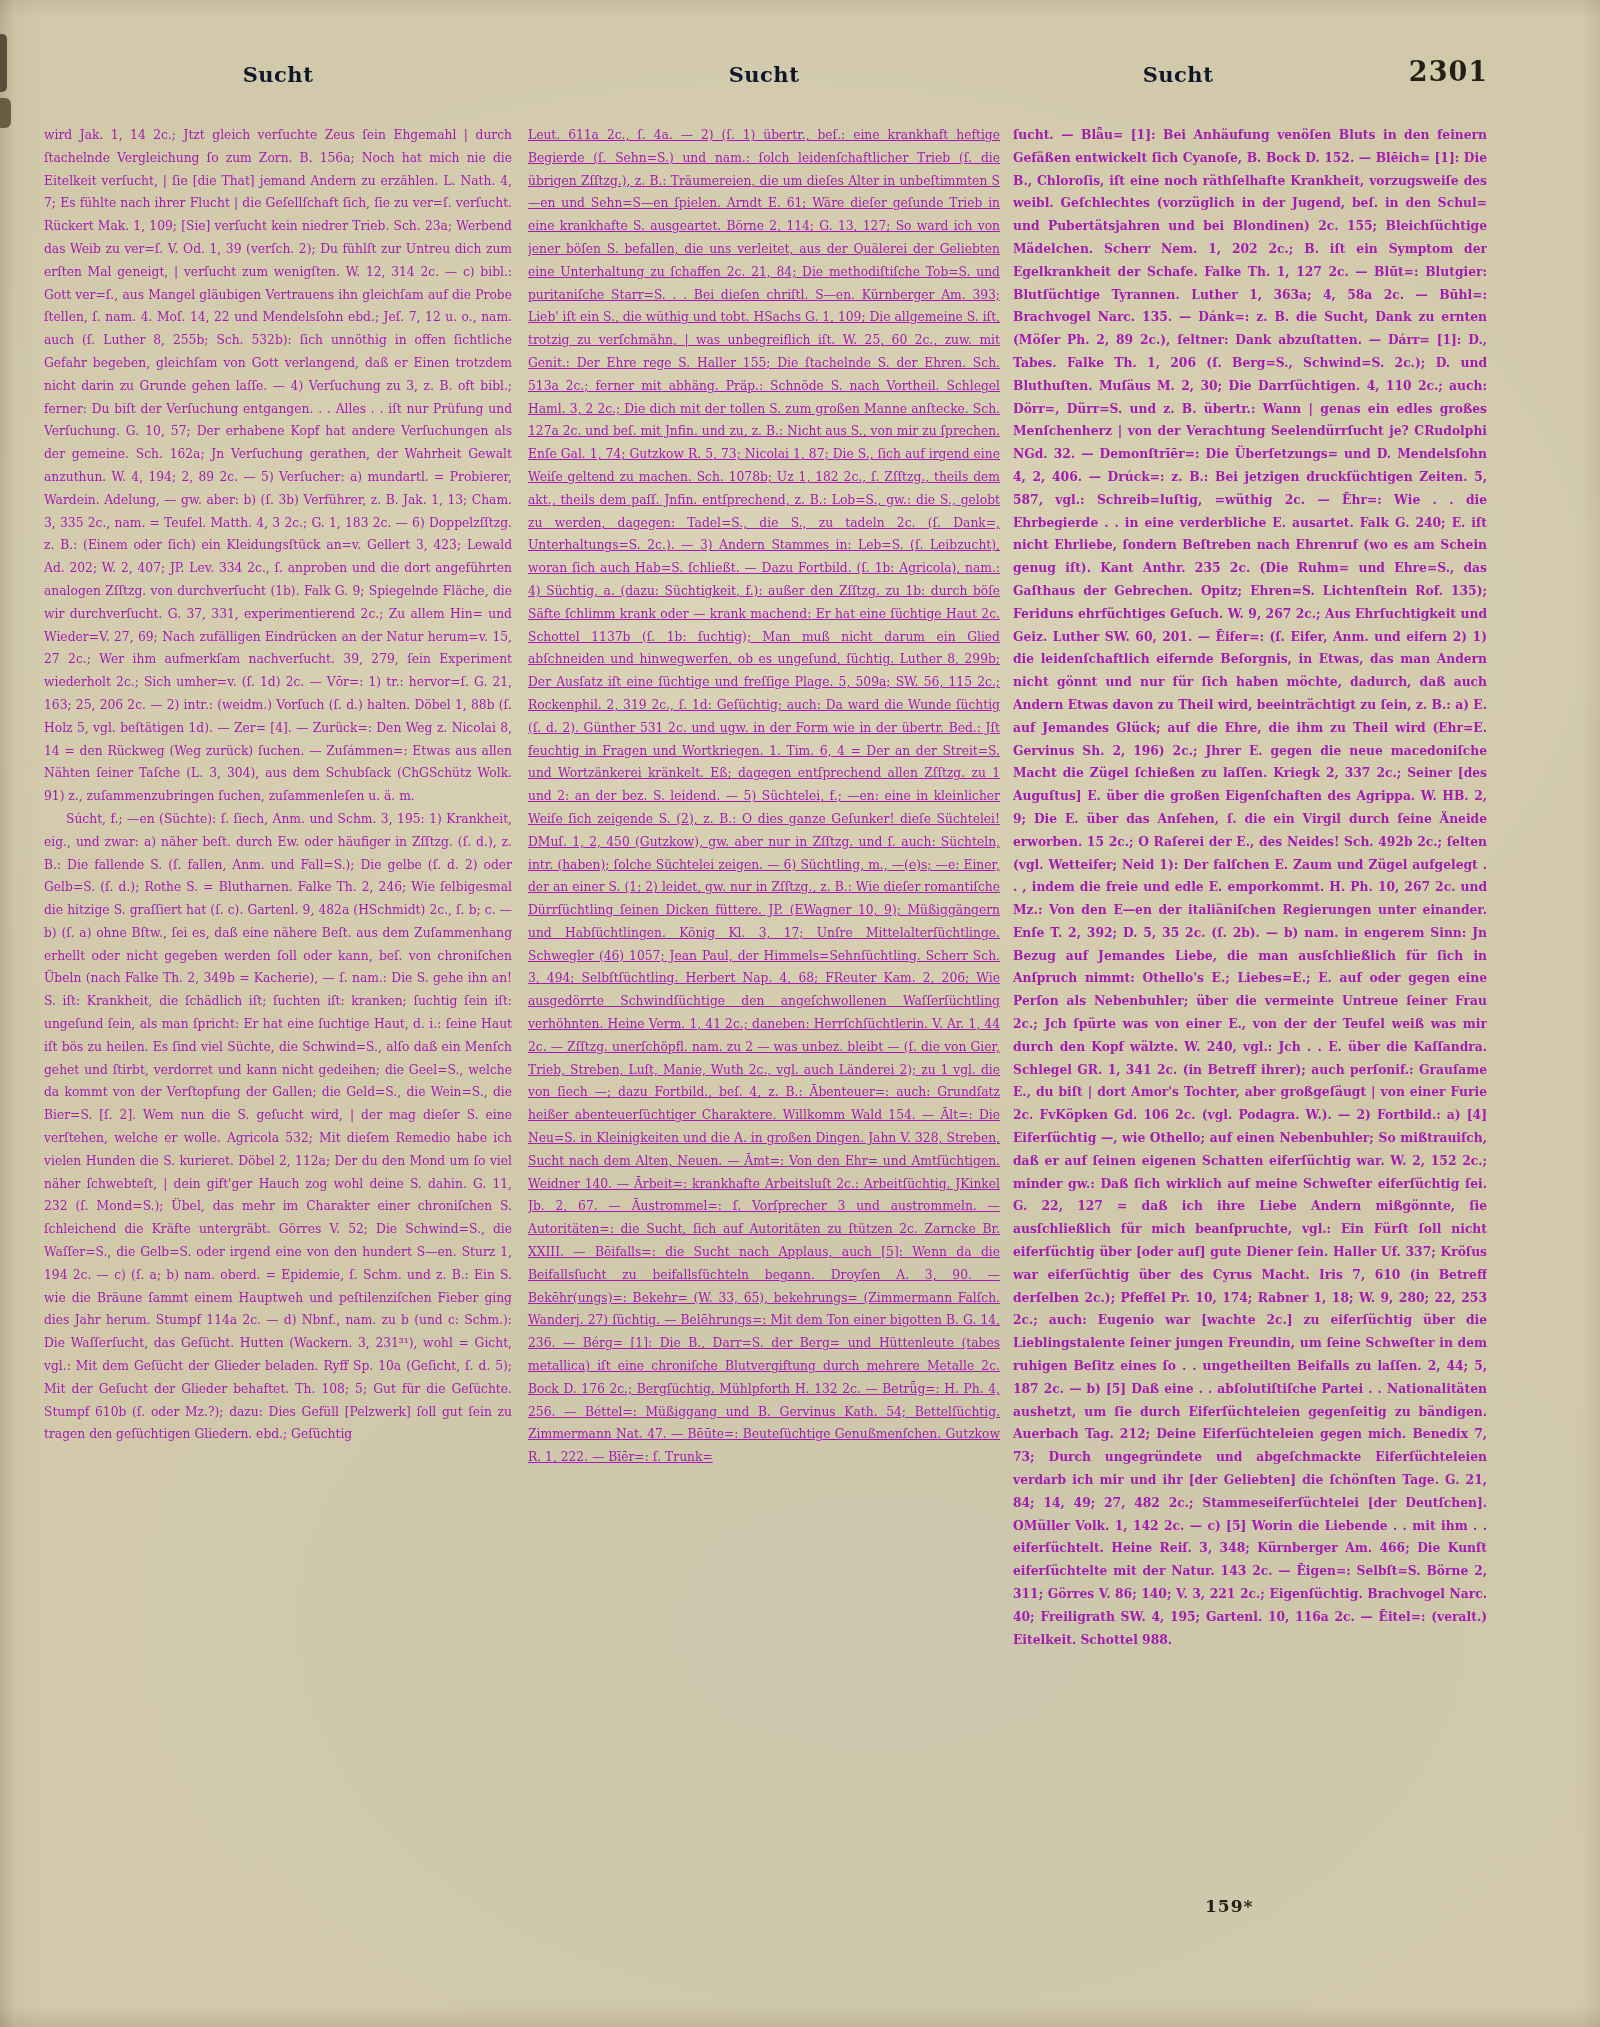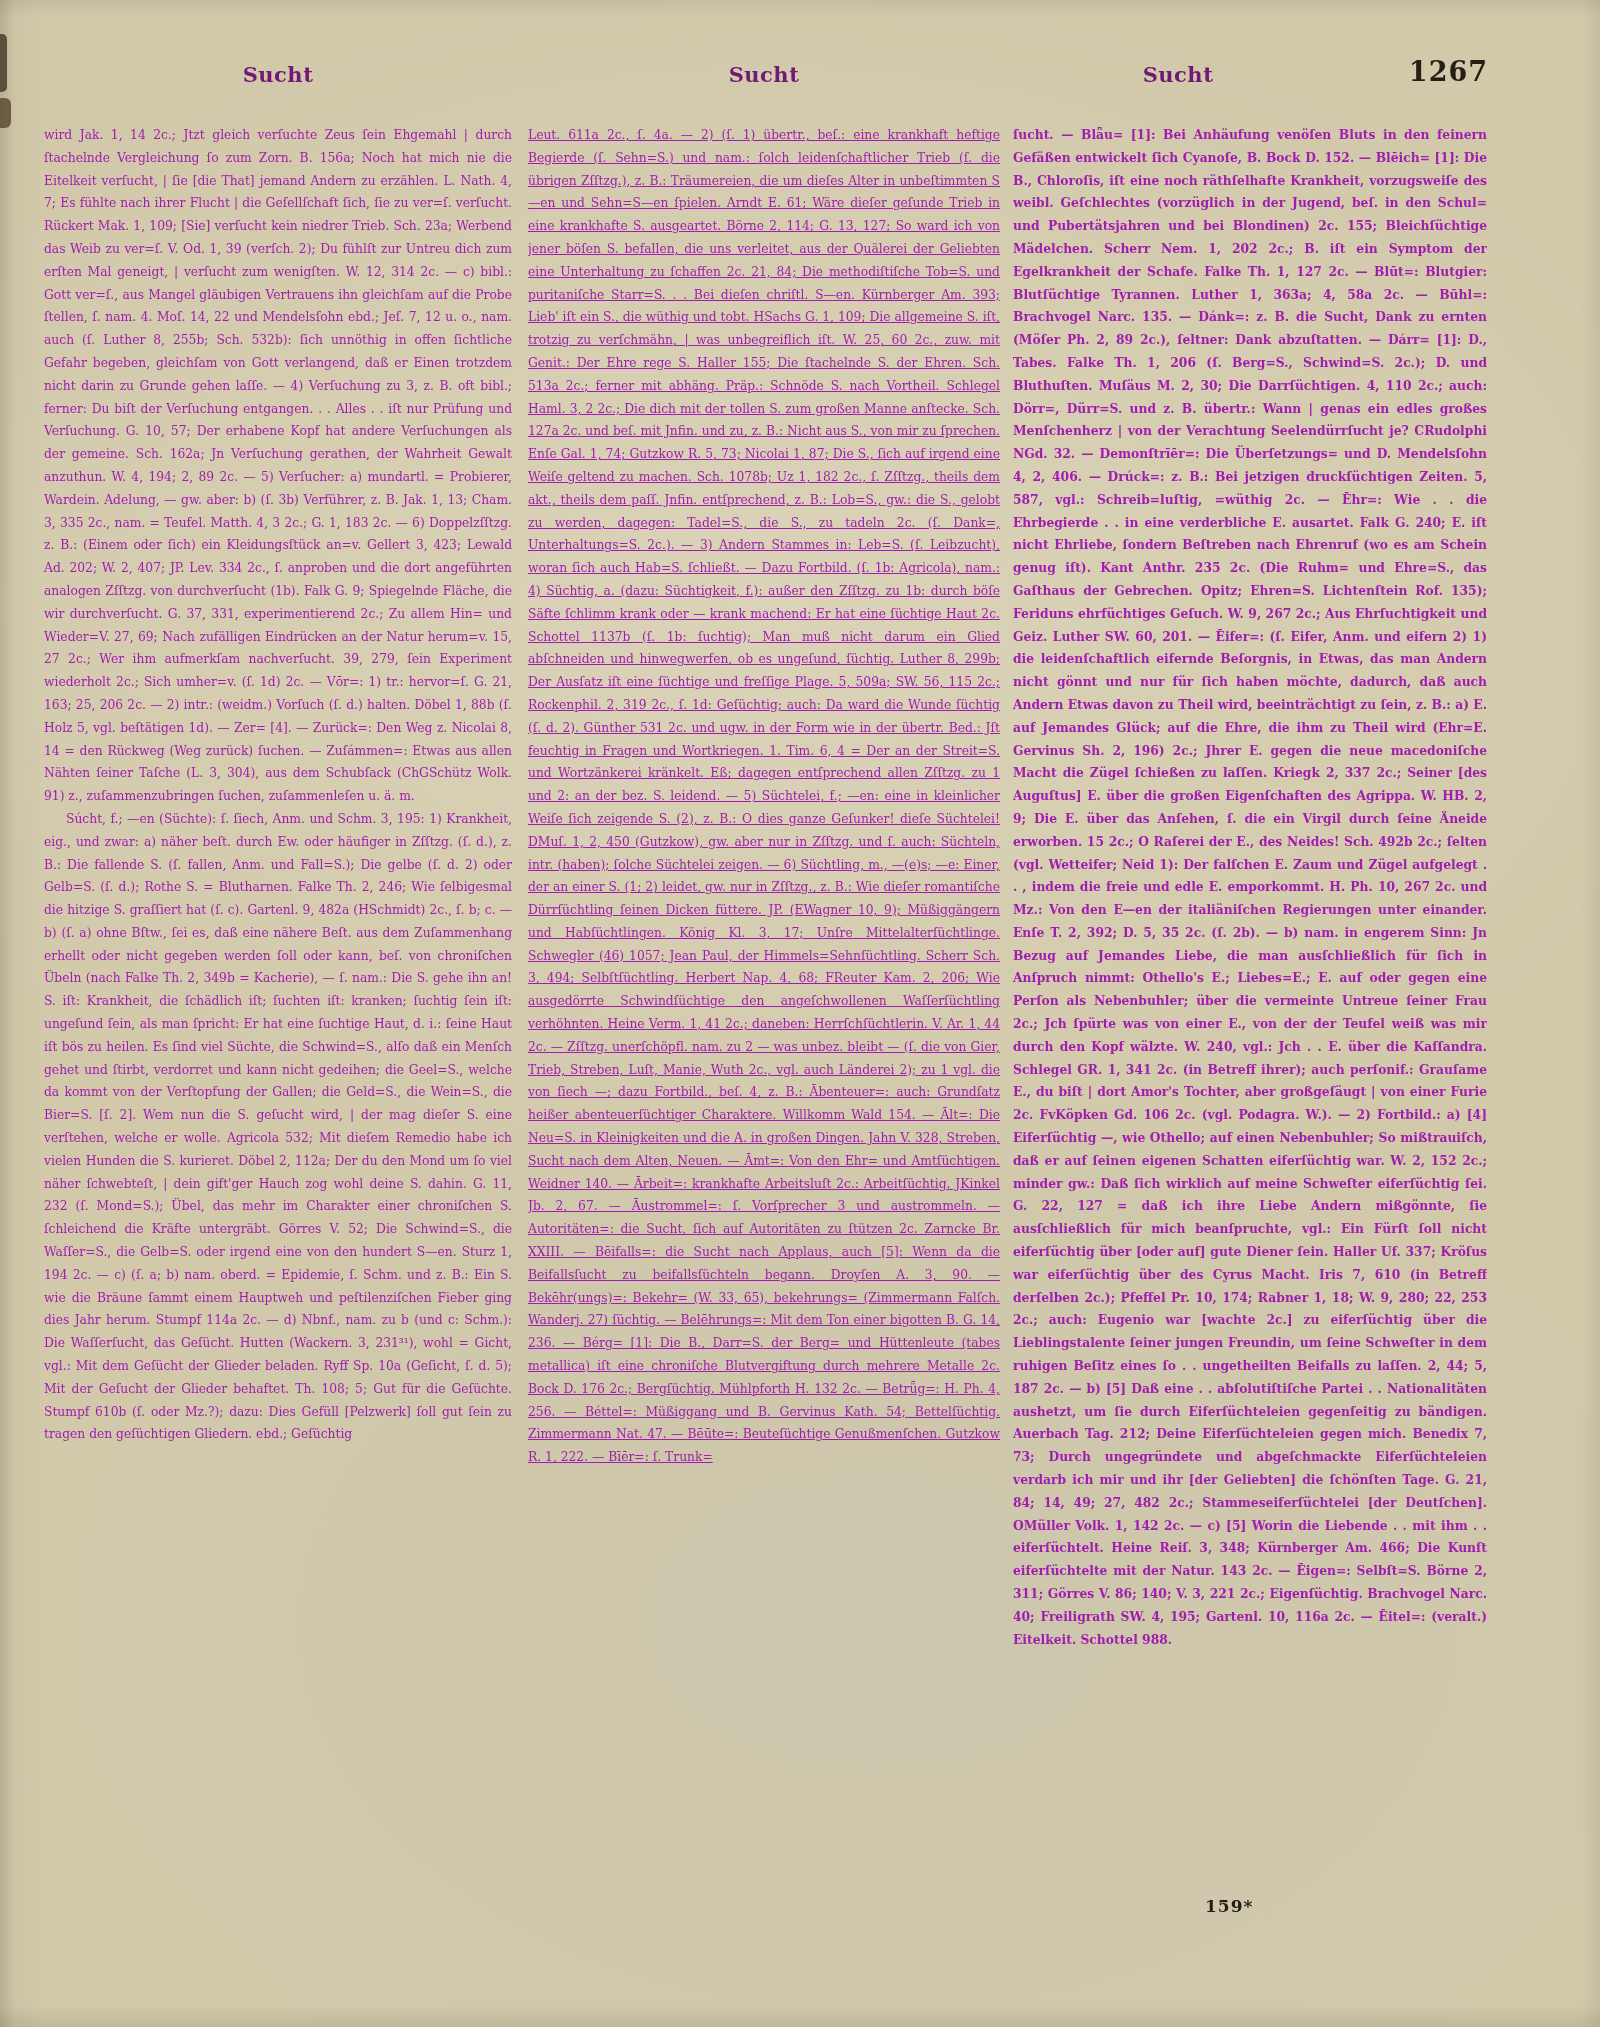--- a/index.html
+++ b/index.html
@@ -24,21 +24,21 @@
     position: absolute; left: 0; top: 34px; width: 7px; height: 58px;
     background: #4a3d2c; border-radius: 0 5px 5px 0; opacity: .85;
   }
   .edge-mark-2 {
     position: absolute; left: 0; top: 98px; width: 11px; height: 30px;
     background: #56462f; border-radius: 0 6px 6px 0; opacity: .8;
   }
   .running-title {
     position: absolute; top: 62px; height: 30px;
     text-align: center; font-weight: bold; font-size: 21px;
-    color: #701a75; letter-spacing: .5px;
+    color: #0f172a; letter-spacing: .5px;
   }
   #rt1 { left: 44px;  width: 468px; }
   #rt2 { left: 528px; width: 472px; }
   #rt3 { left: 1013px; width: 330px; }
   .page-number {
     position: absolute; top: 56px; right: 112px;
     font-weight: bold; font-size: 27px; color: #241e14;
     letter-spacing: 1px;
   }
   .text-column {
@@ -63,21 +63,21 @@
 </head>
 <body>
 
 <div class="paper"></div>
 <div class="edge-mark-1"></div>
 <div class="edge-mark-2"></div>
 
 <div id="rt1" class="running-title">Sucht</div>
 <div id="rt2" class="running-title">Sucht</div>
 <div id="rt3" class="running-title">Sucht</div>
-<div class="page-number">1267</div>
+<div class="page-number">2301</div>
 
 <div id="col1" class="text-column">
     <p class="col-par">wird Jak. 1, 14 2c.; Jtzt gleich verſuchte Zeus ſein Ehgemahl | durch ſtachelnde Vergleichung ſo zum Zorn. B. 156a; Noch hat mich nie die Eitelkeit verſucht, | ſie [die That] jemand Andern zu erzählen. L. Nath. 4, 7; Es fühlte nach ihrer Flucht | die Geſellſchaft ſich, ſie zu ver=ſ. verſucht. Rückert Mak. 1, 109; [Sie] verſucht kein niedrer Trieb. Sch. 23a; Werbend das Weib zu ver=ſ. V. Od. 1, 39 (verſch. 2); Du fühlſt zur Untreu dich zum erſten Mal geneigt, | verſucht zum wenigſten. W. 12, 314 2c. — c) bibl.: Gott ver=ſ., aus Mangel gläubigen Vertrauens ihn gleichſam auf die Probe ſtellen, ſ. nam. 4. Moſ. 14, 22 und Mendelsſohn ebd.; Jeſ. 7, 12 u. o., nam. auch (ſ. Luther 8, 255b; Sch. 532b): ſich unnöthig in offen ſichtliche Gefahr begeben, gleichſam von Gott verlangend, daß er Einen trotzdem nicht darin zu Grunde gehen laſſe. — 4) Verſuchung zu 3, z. B. oft bibl.; ferner: Du biſt der Verſuchung entgangen. . . Alles . . iſt nur Prüfung und Verſuchung. G. 10, 57; Der erhabene Kopf hat andere Verſuchungen als der gemeine. Sch. 162a; Jn Verſuchung gerathen, der Wahrheit Gewalt anzuthun. W. 4, 194; 2, 89 2c. — 5) Verſucher: a) mundartl. = Probierer, Wardein. Adelung, — gw. aber: b) (ſ. 3b) Verführer, z. B. Jak. 1, 13; Cham. 3, 335 2c., nam. = Teufel. Matth. 4, 3 2c.; G. 1, 183 2c. — 6) Doppelzſſtzg. z. B.: (Einem oder ſich) ein Kleidungsſtück an=v. Gellert 3, 423; Lewald Ad. 202; W. 2, 407; JP. Lev. 334 2c., ſ. anproben und die dort angeführten analogen Zſſtzg. von durchverſucht (1b). Falk G. 9; Spiegelnde Fläche, die wir durchverſucht. G. 37, 331, experimentierend 2c.; Zu allem Hin= und Wieder=V. 27, 69; Nach zufälligen Eindrücken an der Natur herum=v. 15, 27 2c.; Wer ihm aufmerkſam nachverſucht. 39, 279, ſein Experiment wiederholt 2c.; Sich umher=v. (ſ. 1d) 2c. — Vōr=: 1) tr.: hervor=ſ. G. 21, 163; 25, 206 2c. — 2) intr.: (weidm.) Vorſuch (ſ. d.) halten. Döbel 1, 88b (ſ. Holz 5, vgl. beſtätigen 1d). — Zer= [4]. — Zurück=: Den Weg z. Nicolai 8, 14 = den Rückweg (Weg zurück) ſuchen. — Zuſámmen=: Etwas aus allen Nähten ſeiner Taſche (L. 3, 304), aus dem Schubſack (ChGSchütz Wolk. 91) z., zuſammenzubringen ſuchen, zuſammenleſen u. ä. m.</p>
     <p class="col-par">Súcht, f.; —en (Süchte): ſ. ſiech, Anm. und Schm. 3, 195: 1) Krankheit, eig., und zwar: a) näher beſt. durch Ew. oder häufiger in Zſſtzg. (ſ. d.), z. B.: Die fallende S. (ſ. fallen, Anm. und Fall=S.); Die gelbe (ſ. d. 2) oder Gelb=S. (ſ. d.); Rothe S. = Blutharnen. Falke Th. 2, 246; Wie ſelbigesmal die hitzige S. graſſiert hat (ſ. c). Gartenl. 9, 482a (HSchmidt) 2c., ſ. b; c. — b) (ſ. a) ohne Bſtw., ſei es, daß eine nähere Beſt. aus dem Zuſammenhang erhellt oder nicht gegeben werden ſoll oder kann, beſ. von chroniſchen Übeln (nach Falke Th. 2, 349b = Kacherie), — ſ. nam.: Die S. gehe ihn an! S. iſt: Krankheit, die ſchädlich iſt; ſuchten iſt: kranken; ſuchtig ſein iſt: ungeſund ſein, als man ſpricht: Er hat eine ſuchtige Haut, d. i.: ſeine Haut iſt bös zu heilen. Es ſind viel Süchte, die Schwind=S., alſo daß ein Menſch gehet und ſtirbt, verdorret und kann nicht gedeihen; die Geel=S., welche da kommt von der Verſtopfung der Gallen; die Geld=S., die Wein=S., die Bier=S. [ſ. 2]. Wem nun die S. geſucht wird, | der mag dieſer S. eine verſtehen, welche er wolle. Agricola 532; Mit dieſem Remedio habe ich vielen Hunden die S. kurieret. Döbel 2, 112a; Der du den Mond um ſo viel näher ſchwebteſt, | dein gift'ger Hauch zog wohl deine S. dahin. G. 11, 232 (ſ. Mond=S.); Übel, das mehr im Charakter einer chroniſchen S. ſchleichend die Kräfte untergräbt. Görres V. 52; Die Schwind=S., die Waſſer=S., die Gelb=S. oder irgend eine von den hundert S—en. Sturz 1, 194 2c. — c) (ſ. a; b) nam. oberd. = Epidemie, ſ. Schm. und z. B.: Ein S. wie die Bräune ſammt einem Hauptweh und peſtilenziſchen Fieber ging dies Jahr herum. Stumpf 114a 2c. — d) Nbnf., nam. zu b (und c: Schm.): Die Waſſerſucht, das Geſücht. Hutten (Wackern. 3, 231³¹), wohl = Gicht, vgl.: Mit dem Geſücht der Glieder beladen. Ryff Sp. 10a (Geſicht, ſ. d. 5); Mit der Geſucht der Glieder behaftet. Th. 108; 5; Gut für die Geſüchte. Stumpf 610b (ſ. oder Mz.?); dazu: Dies Gefüll [Pelzwerk] ſoll gut ſein zu tragen den geſüchtigen Gliedern. ebd.; Geſüchtig</p>
   </div>
 <div id="col2" class="text-column">
     <p class="col-par">Leut. 611a 2c., ſ. 4a. — 2) (ſ. 1) übertr., beſ.: eine krankhaft heftige Begierde (ſ. Sehn=S.) und nam.: ſolch leidenſchaftlicher Trieb (ſ. die übrigen Zſſtzg.), z. B.: Träumereien, die um dieſes Alter in unbeſtimmten S—en und Sehn=S—en ſpielen. Arndt E. 61; Wäre dieſer geſunde Trieb in eine krankhafte S. ausgeartet. Börne 2, 114; G. 13, 127; So ward ich von jener böſen S. befallen, die uns verleitet, aus der Quälerei der Geliebten eine Unterhaltung zu ſchaffen 2c. 21, 84; Die methodiſtiſche Tob=S. und puritaniſche Starr=S. . . Bei dieſen chriſtl. S—en. Kürnberger Am. 393; Lieb' iſt ein S., die wüthig und tobt. HSachs G. 1, 109; Die allgemeine S. iſt, trotzig zu verſchmähn, | was unbegreiflich iſt. W. 25, 60 2c., zuw. mit Genit.: Der Ehre rege S. Haller 155; Die ſtachelnde S. der Ehren. Sch. 513a 2c.; ferner mit abhäng. Präp.: Schnöde S. nach Vortheil. Schlegel Haml. 3, 2 2c.; Die dich mit der tollen S. zum großen Manne anſtecke. Sch. 127a 2c. und beſ. mit Jnfin. und zu, z. B.: Nicht aus S., von mir zu ſprechen. Enſe Gal. 1, 74; Gutzkow R. 5, 73; Nicolai 1, 87; Die S., ſich auf irgend eine Weiſe geltend zu machen. Sch. 1078b; Uz 1, 182 2c., ſ. Zſſtzg., theils dem akt., theils dem paſſ. Jnfin. entſprechend, z. B.: Lob=S., gw.: die S., gelobt zu werden, dagegen: Tadel=S., die S., zu tadeln 2c. (ſ. Dank=, Unterhaltungs=S. 2c.). — 3) Andern Stammes in: Leb=S. (ſ. Leibzucht), woran ſich auch Hab=S. ſchließt. — Dazu Fortbild. (ſ. 1b: Agricola), nam.: 4) Süchtig, a. (dazu: Süchtigkeit, f.): außer den Zſſtzg. zu 1b: durch böſe Säfte ſchlimm krank oder — krank machend: Er hat eine ſüchtige Haut 2c. Schottel 1137b (ſ. 1b: ſuchtig); Man muß nicht darum ein Glied abſchneiden und hinwegwerfen, ob es ungeſund, ſüchtig. Luther 8, 299b; Der Ausſatz iſt eine ſüchtige und freſſige Plage. 5, 509a; SW. 56, 115 2c.; Rockenphil. 2, 319 2c., ſ. 1d: Geſüchtig; auch: Da ward die Wunde ſüchtig (ſ. d. 2). Günther 531 2c. und ugw. in der Form wie in der übertr. Bed.: Jſt feuchtig in Fragen und Wortkriegen. 1. Tim. 6, 4 = Der an der Streit=S. und Wortzänkerei kränkelt. Eß; dagegen entſprechend allen Zſſtzg. zu 1 und 2: an der bez. S. leidend. — 5) Süchtelei, f.; —en: eine in kleinlicher Weiſe ſich zeigende S. (2), z. B.: O dies ganze Geſunker! dieſe Süchtelei! DMuſ. 1, 2, 450 (Gutzkow), gw. aber nur in Zſſtzg. und ſ. auch: Süchteln, intr. (haben); ſolche Süchtelei zeigen. — 6) Süchtling, m., —(e)s; —e: Einer, der an einer S. (1; 2) leidet, gw. nur in Zſſtzg., z. B.: Wie dieſer romantiſche Dürrſüchtling ſeinen Dicken füttere. JP. (EWagner 10, 9); Müßiggängern und Habſüchtlingen. König Kl. 3, 17; Unſre Mittelalterſüchtlinge. Schwegler (46) 1057; Jean Paul, der Himmels=Sehnſüchtling. Scherr Sch. 3, 494; Selbſtſüchtling. Herbert Nap. 4, 68; FReuter Kam. 2, 206; Wie ausgedörrte Schwindſüchtige den angeſchwollenen Waſſerſüchtling verhöhnten. Heine Verm. 1, 41 2c.; daneben: Herrſchſüchtlerin. V. Ar. 1, 44 2c. — Zſſtzg. unerſchöpfl. nam. zu 2 — was unbez. bleibt — (ſ. die von Gier, Trieb, Streben, Luſt, Manie, Wuth 2c., vgl. auch Länderei 2); zu 1 vgl. die von ſiech —; dazu Fortbild., beſ. 4, z. B.: Ābenteuer=: auch: Grundſatz heißer abenteuerſüchtiger Charaktere. Willkomm Wald 154. — Ālt=: Die Neu=S. in Kleinigkeiten und die A. in großen Dingen. Jahn V. 328, Streben, Sucht nach dem Alten, Neuen. — Āmt=: Von den Ehr= und Amtſüchtigen. Weidner 140. — Ārbeit=: krankhafte Arbeitsluſt 2c.: Arbeitſüchtig. JKinkel Jb. 2, 67. — Āustrommel=: ſ. Vorſprecher 3 und austrommeln. — Autoritäten=: die Sucht, ſich auf Autoritäten zu ſtützen 2c. Zarncke Br. XXIII. — Bēifalls=: die Sucht nach Applaus, auch [5]: Wenn da die Beifallsſucht zu beifallsſüchteln begann. Droyſen A. 3, 90. — Bekēhr(ungs)=: Bekehr= (W. 33, 65), bekehrungs= (Zimmermann Falſch. Wanderj. 27) ſüchtig. — Belēhrungs=: Mit dem Ton einer bigotten B. G. 14, 236. — Bérg= [1]: Die B., Darr=S. der Berg= und Hüttenleute (tabes metallica) iſt eine chroniſche Blutvergiftung durch mehrere Metalle 2c. Bock D. 176 2c.; Bergſüchtig. Mühlpforth H. 132 2c. — Betrǖg=: H. Ph. 4, 256. — Béttel=: Müßiggang und B. Gervinus Kath. 54; Bettelſüchtig. Zimmermann Nat. 47. — Bēūte=: Beuteſüchtige Genußmenſchen. Gutzkow R. 1, 222. — Bīēr=: ſ. Trunk=</p>
   </div>
 <div id="col3" class="text-column">
     <p class="col-par">ſucht. — Blǟu= [1]: Bei Anhäufung venöſen Bluts in den feinern Gefäßen entwickelt ſich Cyanoſe, B. Bock D. 152. — Blēich= [1]: Die B., Chloroſis, iſt eine noch räthſelhafte Krankheit, vorzugsweiſe des weibl. Geſchlechtes (vorzüglich in der Jugend, beſ. in den Schul= und Pubertätsjahren und bei Blondinen) 2c. 155; Bleichſüchtige Mädelchen. Scherr Nem. 1, 202 2c.; B. iſt ein Symptom der Egelkrankheit der Schafe. Falke Th. 1, 127 2c. — Blūt=: Blutgier: Blutſüchtige Tyrannen. Luther 1, 363a; 4, 58a 2c. — Būhl=: Brachvogel Narc. 135. — Dánk=: z. B. die Sucht, Dank zu ernten (Möſer Ph. 2, 89 2c.), ſeltner: Dank abzuſtatten. — Dárr= [1]: D., Tabes. Falke Th. 1, 206 (ſ. Berg=S., Schwind=S. 2c.); D. und Bluthuſten. Muſäus M. 2, 30; Die Darrſüchtigen. 4, 110 2c.; auch: Dörr=, Dürr=S. und z. B. übertr.: Wann | genas ein edles großes Menſchenherz | von der Verachtung Seelendürrſucht je? CRudolphi NGd. 32. — Demonſtrīēr=: Die Überſetzungs= und D. Mendelsſohn 4, 2, 406. — Drúck=: z. B.: Bei jetzigen druckſüchtigen Zeiten. 5, 587, vgl.: Schreib=luſtig, =wüthig 2c. — Ēhr=: Wie . . die Ehrbegierde . . in eine verderbliche E. ausartet. Falk G. 240; E. iſt nicht Ehrliebe, ſondern Beſtreben nach Ehrenruf (wo es am Schein genug iſt). Kant Anthr. 235 2c. (Die Ruhm= und Ehre=S., das Gaſthaus der Gebrechen. Opitz; Ehren=S. Lichtenſtein Rof. 135); Feriduns ehrfüchtiges Geſuch. W. 9, 267 2c.; Aus Ehrſuchtigkeit und Geiz. Luther SW. 60, 201. — Ēifer=: (ſ. Eifer, Anm. und eifern 2) 1) die leidenſchaftlich eifernde Beſorgnis, in Etwas, das man Andern nicht gönnt und nur für ſich haben möchte, dadurch, daß auch Andern Etwas davon zu Theil wird, beeinträchtigt zu ſein, z. B.: a) E. auf Jemandes Glück; auf die Ehre, die ihm zu Theil wird (Ehr=E. Gervinus Sh. 2, 196) 2c.; Jhrer E. gegen die neue macedoniſche Macht die Zügel ſchießen zu laſſen. Kriegk 2, 337 2c.; Seiner [des Auguſtus] E. über die großen Eigenſchaften des Agrippa. W. HB. 2, 9; Die E. über das Anſehen, ſ. die ein Virgil durch ſeine Äneide erworben. 15 2c.; O Raſerei der E., des Neides! Sch. 492b 2c.; ſelten (vgl. Wetteifer; Neid 1): Der falſchen E. Zaum und Zügel aufgelegt . . , indem die freie und edle E. emporkommt. H. Ph. 10, 267 2c. und Mz.: Von den E—en der italiäniſchen Regierungen unter einander. Enſe T. 2, 392; D. 5, 35 2c. (ſ. 2b). — b) nam. in engerem Sinn: Jn Bezug auf Jemandes Liebe, die man ausſchließlich für ſich in Anſpruch nimmt: Othello's E.; Liebes=E.; E. auf oder gegen eine Perſon als Nebenbuhler; über die vermeinte Untreue ſeiner Frau 2c.; Jch ſpürte was von einer E., von der der Teufel weiß was mir durch den Kopf wälzte. W. 240, vgl.: Jch . . E. über die Kaſſandra. Schlegel GR. 1, 341 2c. (in Betreff ihrer); auch perſonif.: Grauſame E., du biſt | dort Amor's Tochter, aber großgeſäugt | von einer Furie 2c. FvKöpken Gd. 106 2c. (vgl. Podagra. W.). — 2) Fortbild.: a) [4] Eiferſüchtig —, wie Othello; auf einen Nebenbuhler; So mißtrauiſch, daß er auf ſeinen eigenen Schatten eiferſüchtig war. W. 2, 152 2c.; minder gw.: Daß ſich wirklich auf meine Schweſter eiferſüchtig ſei. G. 22, 127 = daß ich ihre Liebe Andern mißgönnte, ſie ausſchließlich für mich beanſpruchte, vgl.: Ein Fürſt ſoll nicht eiferſüchtig über [oder auf] gute Diener ſein. Haller Uf. 337; Kröſus war eiferſüchtig über des Cyrus Macht. Iris 7, 610 (in Betreff derſelben 2c.); Pfeffel Pr. 10, 174; Rabner 1, 18; W. 9, 280; 22, 253 2c.; auch: Eugenio war [wachte 2c.] zu eiferſüchtig über die Lieblingstalente ſeiner jungen Freundin, um ſeine Schweſter in dem ruhigen Beſitz eines ſo . . ungetheilten Beifalls zu laſſen. 2, 44; 5, 187 2c. — b) [5] Daß eine . . abſolutiſtiſche Partei . . Nationalitäten aushetzt, um ſie durch Eiferſüchteleien gegenſeitig zu bändigen. Auerbach Tag. 212; Deine Eiferſüchteleien gegen mich. Benedix 7, 73; Durch ungegründete und abgeſchmackte Eiferſüchteleien verdarb ich mir und ihr [der Geliebten] die ſchönſten Tage. G. 21, 84; 14, 49; 27, 482 2c.; Stammeseiferſüchtelei [der Deutſchen]. OMüller Volk. 1, 142 2c. — c) [5] Worin die Liebende . . mit ihm . . eiferſüchtelt. Heine Reiſ. 3, 348; Kürnberger Am. 466; Die Kunſt eiferſüchtelte mit der Natur. 143 2c. — Ēigen=: Selbſt=S. Börne 2, 311; Görres V. 86; 140; V. 3, 221 2c.; Eigenſüchtig. Brachvogel Narc. 40; Freiligrath SW. 4, 195; Gartenl. 10, 116a 2c. — Ēitel=: (veralt.) Eitelkeit. Schottel 988.</p>

